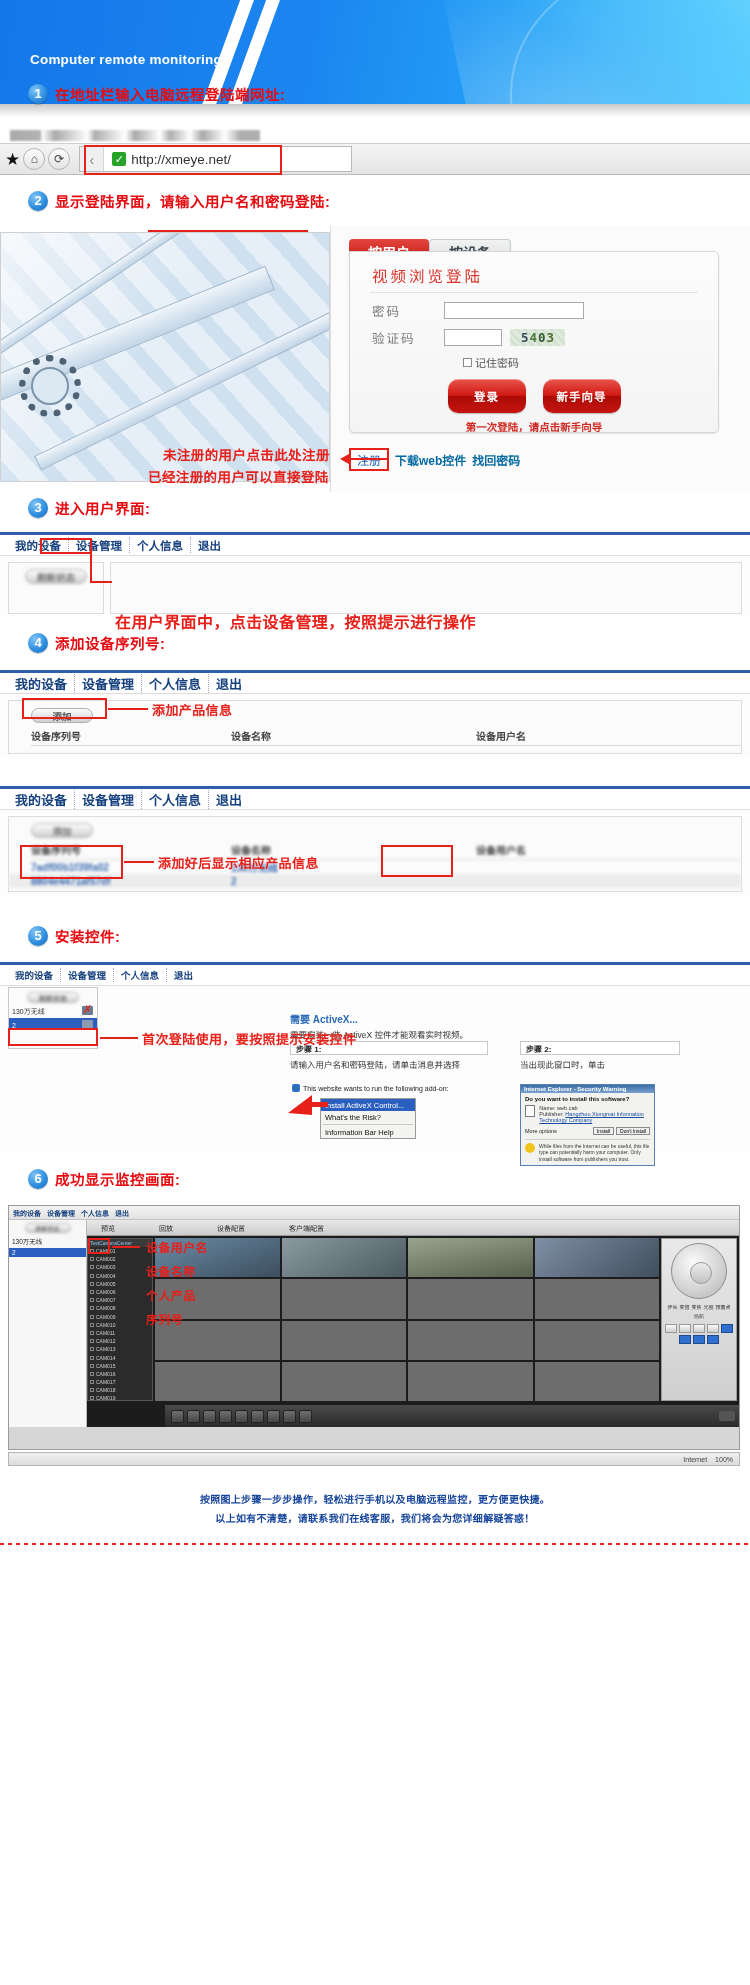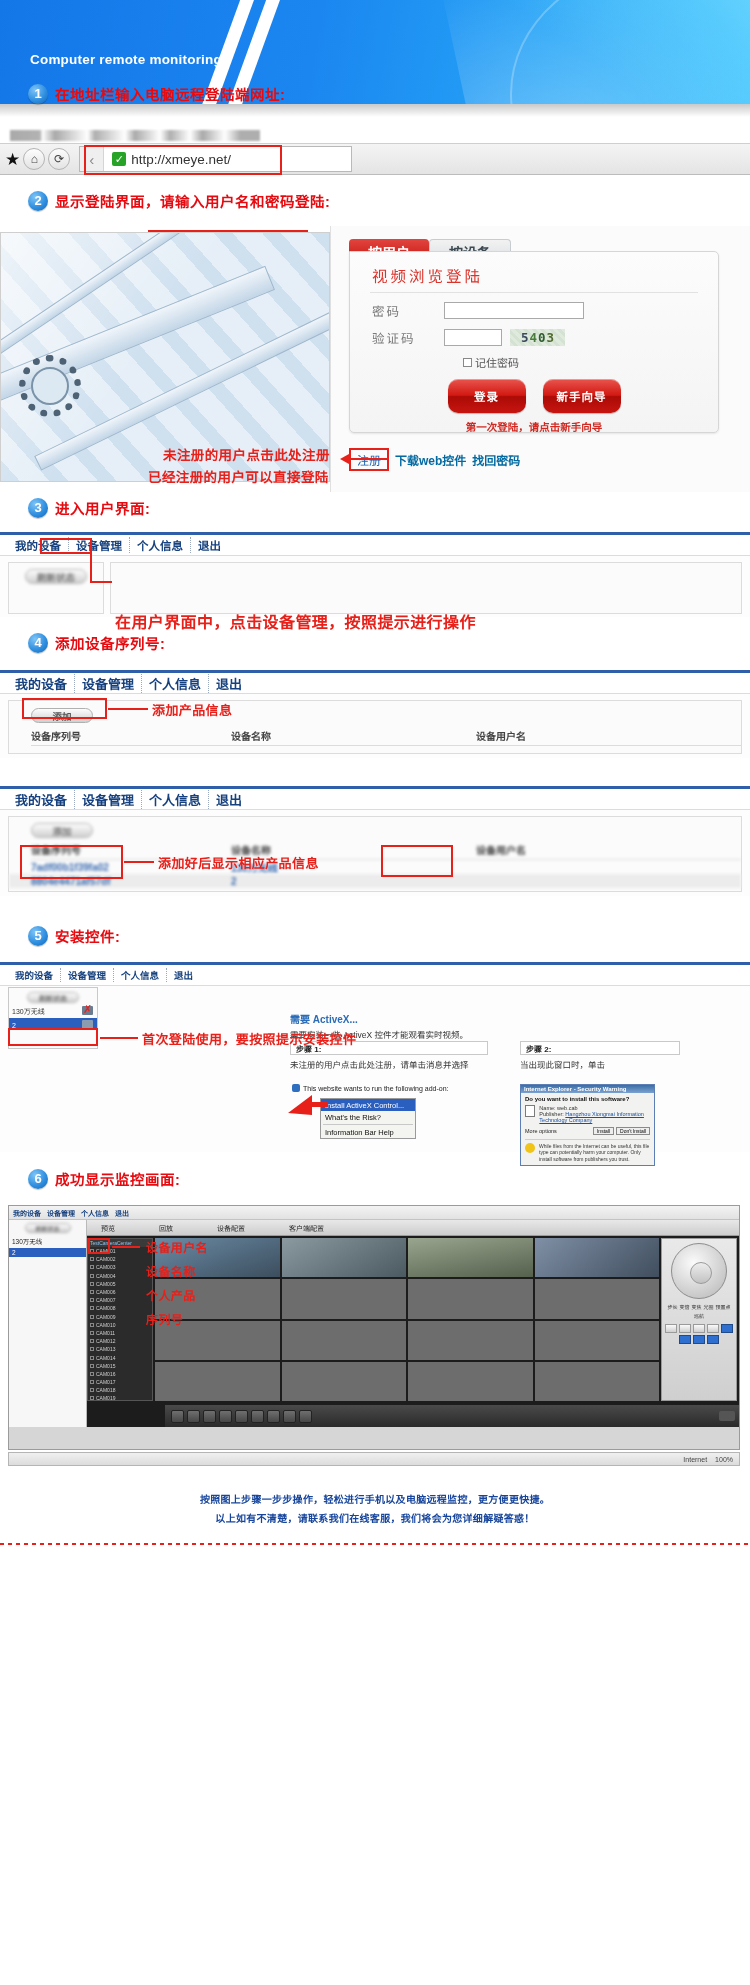--- a/index.html
+++ b/index.html
@@ -474,21 +474,21 @@
 
     <div style="position:absolute; left:290px; top:46px; width:230px;">
       <div class="axtitle">需要 ActiveX...</div>
       <div class="axdesc" style="margin-top:2px;">需要安装一些 ActiveX 控件才能观看实时视频。</div>
     </div>
 
     <div style="position:absolute; left:290px; top:76px; width:198px;">
       <div class="axstepbox">
         <span class="axsteplabel">步骤 1:</span>
       </div>
-      <div class="axdesc" style="margin-top:3px;">未注册的用户点击此处注册，请单击消息并选择</div>
+      <div class="axdesc" style="margin-top:3px;">请输入用户名和密码登陆，请单击消息并选择</div>
     </div>
 
     <div style="position:absolute; left:520px; top:76px; width:160px;">
       <div class="axstepbox">
         <span class="axsteplabel">步骤 2:</span>
       </div>
       <div class="axdesc" style="margin-top:3px;">当出现此窗口时，单击</div>
     </div>
 
     <div style="position:absolute; left:292px; top:119px; width:200px;">

